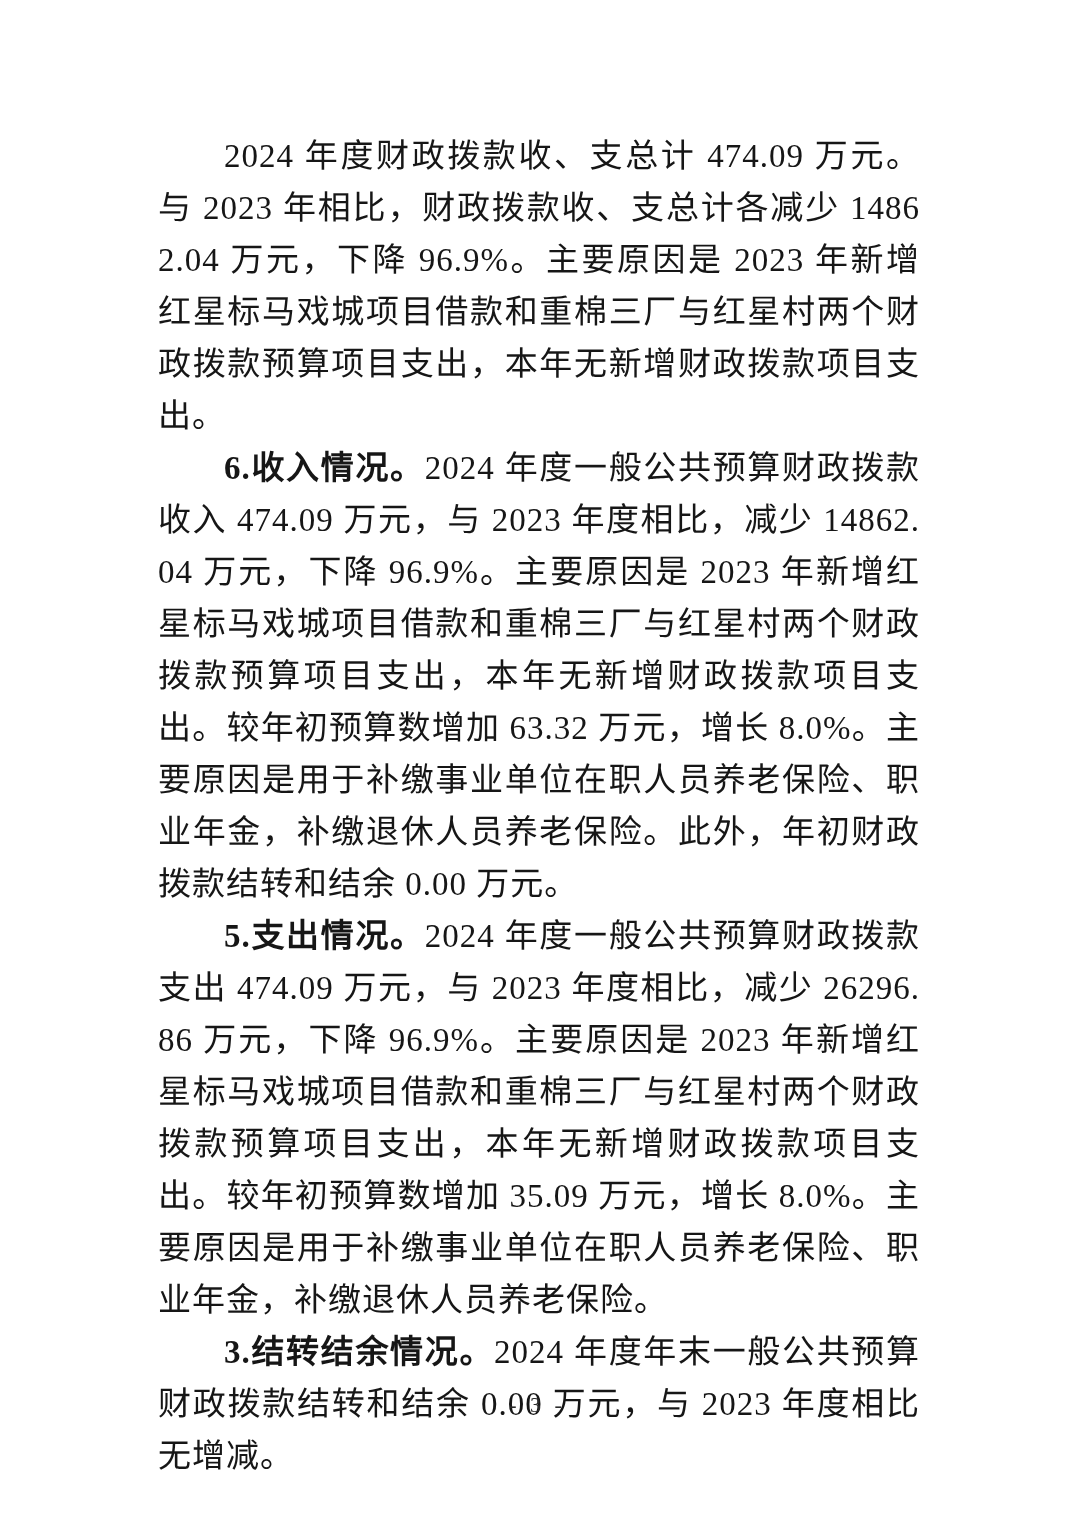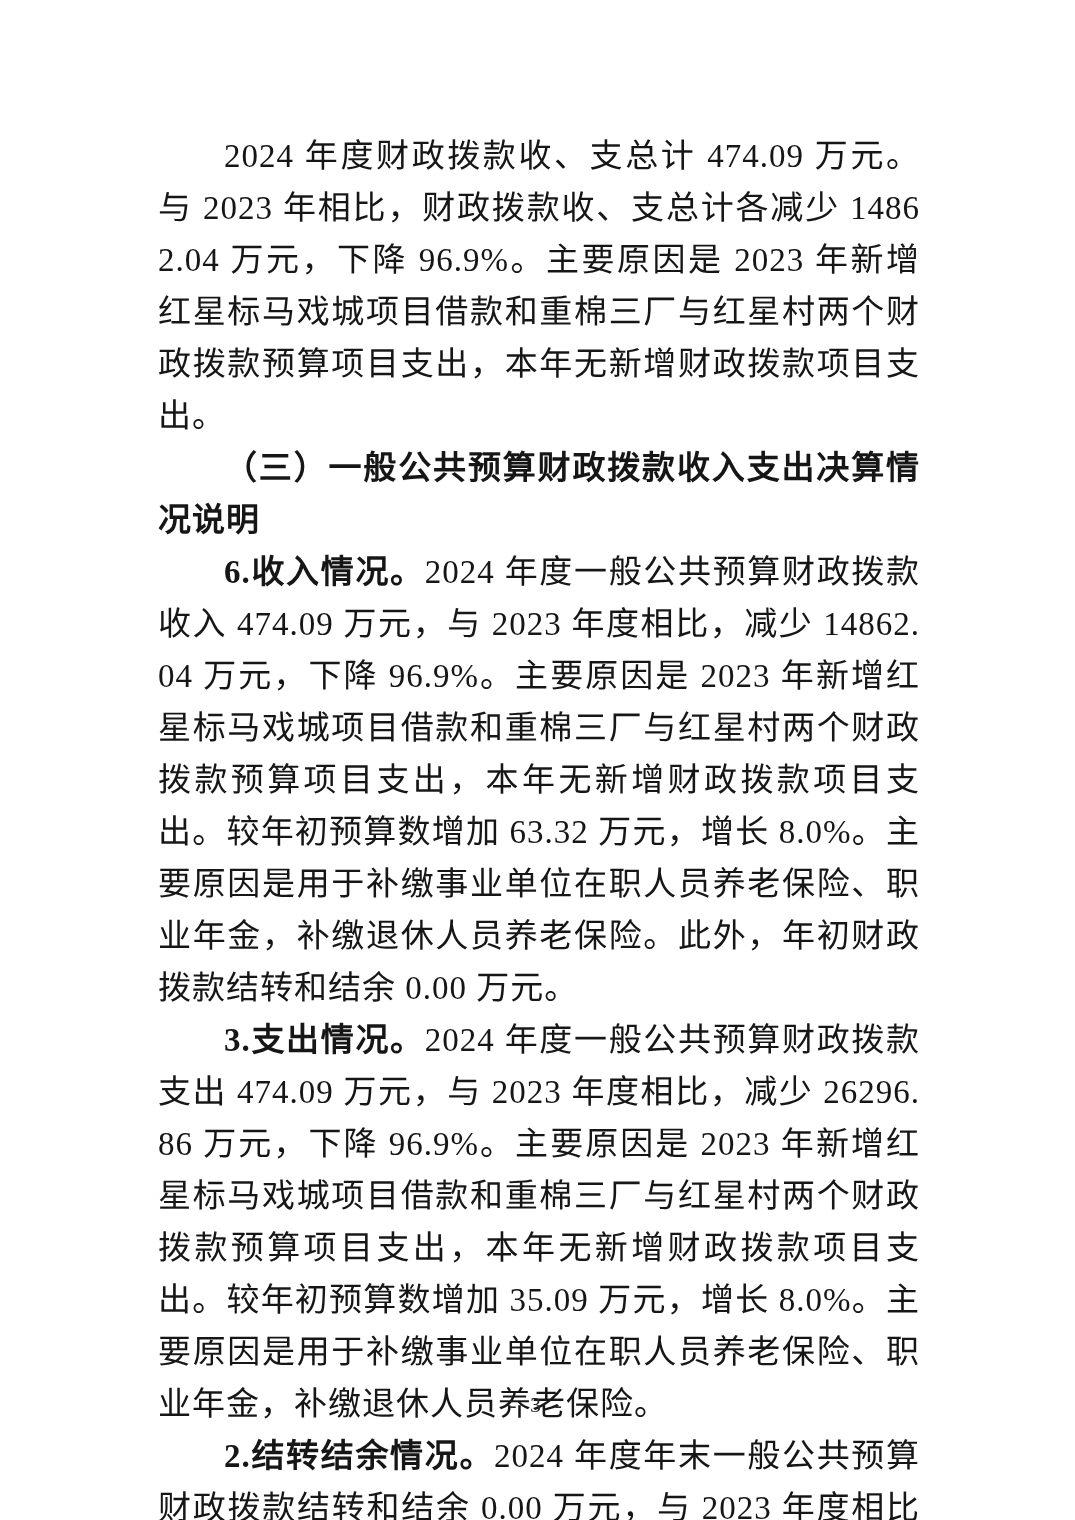--- a/index.html
+++ b/index.html
@@ -54,24 +54,23 @@
   }
 </style>
 </head>
 <body>
 
 <div class="page">
   <div class="content">
 
     <p>2024 年度财政拨款收、支总计 474.09 万元。与 2023 年相比，财政拨款收、支总计各减少 14862.04 万元，下降 96.9%。主要原因是 2023 年新增红星标马戏城项目借款和重棉三厂与红星村两个财政拨款预算项目支出，本年无新增财政拨款项目支出。</p>
 
-    <h3 class="section-heading">（三）一般公共预算财政拨款收入支出决算情况说明</h3>
 
     <p><span class="lead">6.收入情况。</span><span>2024 年度一般公共预算财政拨款收入 474.09 万元，与 2023 年度相比，减少 14862.04 万元，下降 96.9%。主要原因是 2023 年新增红星标马戏城项目借款和重棉三厂与红星村两个财政拨款预算项目支出，本年无新增财政拨款项目支出。较年初预算数增加 63.32 万元，增长 8.0%。主要原因是用于补缴事业单位在职人员养老保险、职业年金，补缴退休人员养老保险。此外，年初财政拨款结转和结余 0.00 万元。</span></p>
 
-    <p><span class="lead">3.支出情况。</span><span>2024 年度一般公共预算财政拨款支出 474.09 万元，与 2023 年度相比，减少 26296.86 万元，下降 96.9%。主要原因是 2023 年新增红星标马戏城项目借款和重棉三厂与红星村两个财政拨款预算项目支出，本年无新增财政拨款项目支出。较年初预算数增加 35.09 万元，增长 8.0%。主要原因是用于补缴事业单位在职人员养老保险、职业年金，补缴退休人员养老保险。</span></p>
+    <p><span class="lead">5.支出情况。</span><span>2024 年度一般公共预算财政拨款支出 474.09 万元，与 2023 年度相比，减少 26296.86 万元，下降 96.9%。主要原因是 2023 年新增红星标马戏城项目借款和重棉三厂与红星村两个财政拨款预算项目支出，本年无新增财政拨款项目支出。较年初预算数增加 35.09 万元，增长 8.0%。主要原因是用于补缴事业单位在职人员养老保险、职业年金，补缴退休人员养老保险。</span></p>
 
-    <p><span class="lead">2.结转结余情况。</span><span>2024 年度年末一般公共预算财政拨款结转和结余 0.00 万元，与 2023 年度相比无增减。</span></p>
+    <p><span class="lead">3.结转结余情况。</span><span>2024 年度年末一般公共预算财政拨款结转和结余 0.00 万元，与 2023 年度相比无增减。</span></p>
 
   </div>
 
   <div class="footer">- 3 -</div>
 </div>
 
 </body></html>

